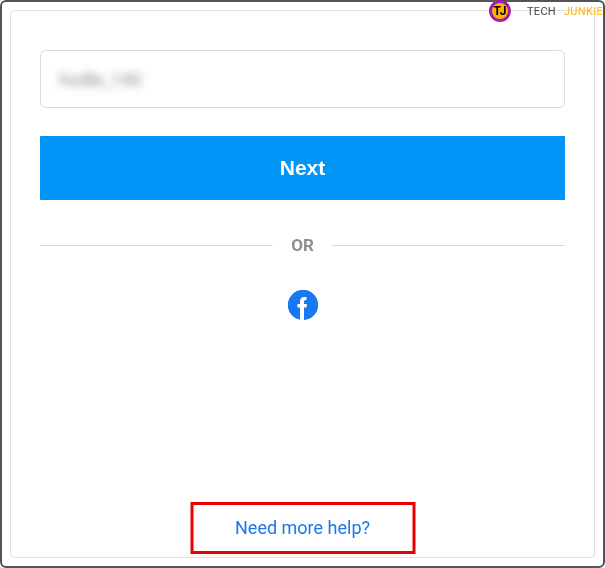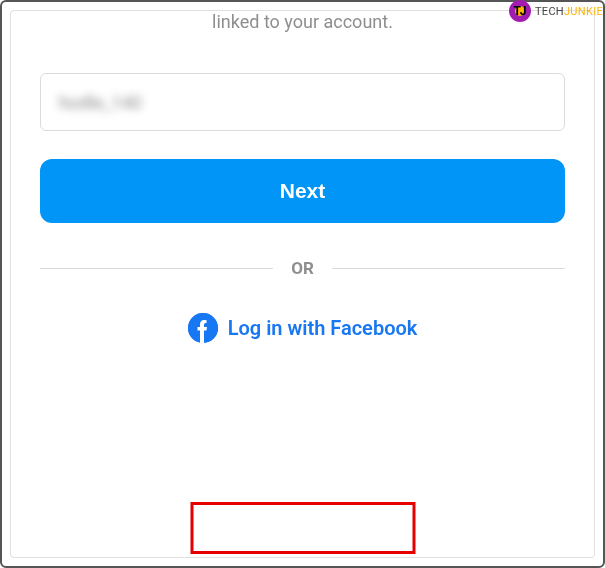--- a/index.html
+++ b/index.html
@@ -68,21 +68,21 @@
     .blurred-text {
       filter: blur(4px);
       color: #888;
       font-size: 18px;
     }
     .next-button {
       width: 100%;
       height: 64px;
       background: #0095f6;
       border: none;
-      border-radius: 12px;
+      border-radius: 1px;
       color: #fff;
       font-size: 21px;
       font-weight: 600;
       margin-top: 28px;
       cursor: pointer;
     }
     .divider-row {
       display: flex;
       align-items: center;
       width: 100%;
@@ -156,62 +156,61 @@
       width: 22px;
       height: 22px;
       background: #ffb400;
       border-radius: 50%;
       display: flex;
       align-items: center;
       justify-content: center;
       color: #000;
       font-weight: bold;
       font-size: 12px;
-      margin-right: 4px;
-      border: 6px solid #a21caf;
+      margin-right: 16px;
+      border: 3px solid #a21caf;
     }
     .watermark-text {
       font-size: 11px;
       font-weight: 400;
       letter-spacing: 0.3px;
     }
     .watermark-text-1 { color: #444; }
-    .watermark-text-2 { color: #ffb400; }
+    .watermark-text-2 { color: #ffb400; padding-left: 8px; }
   </style>
 </head>
 <body>
 
 <div class="watermark">
   <div class="watermark-icon">TJ</div>
   <span class="watermark-text watermark-text-1">TECH</span>
     <span class="watermark-text watermark-text-2">JUNKIE</span>
 </div>
 
 <div class="container">
-  <div class="instruction-text">linked to your account.</div>
 
   <div class="input-field">
     <span class="blurred-text">hodle_140</span>
   </div>
 
   <button class="next-button">Next</button>
 
   <div class="divider-row">
     <div class="divider-line"></div>
     <div class="divider-text">OR</div>
     <div class="divider-line"></div>
   </div>
 
   <div class="facebook-login">
     <div class="fb-icon">
       <svg viewBox="0 0 30 30">
         <circle cx="15" cy="15" r="15" fill="#1877f2"></circle>
         <path d="M 18.5 10 L 18.5 7 L 16 7 C 13.5 7 12 8.5 12 11.5 L 12 14 L 9.5 14 L 9.5 17.5 L 12 17.5 L 12 30 L 16 30 L 16 17.5 L 18.5 17.5 L 19 14 L 16 14 L 16 12 C 16 10.8 16.5 10 18 10 Z" fill="#fff"></path>
       </svg>
     </div>
-    <span class="fb-text">Log in with Facebook</span>
   </div>
 
+  <div class="need-help">Need more help?</div>
   <div class="highlight-box"></div>
 </div>
 
 <div class="outer-border"></div>
 <div class="inner-border"></div>
 
 </body></html>

